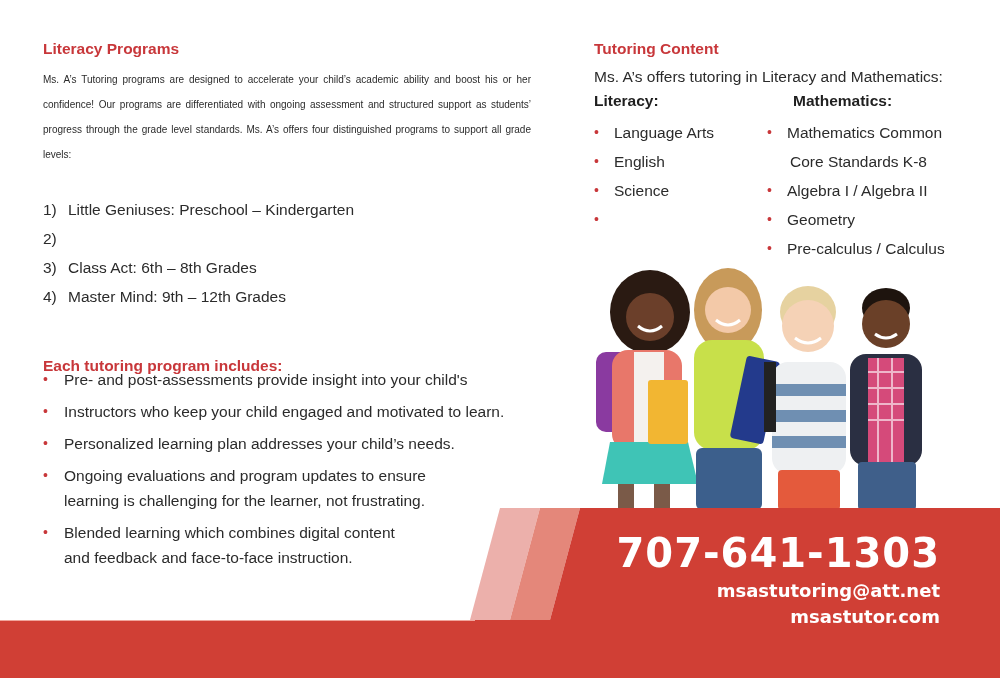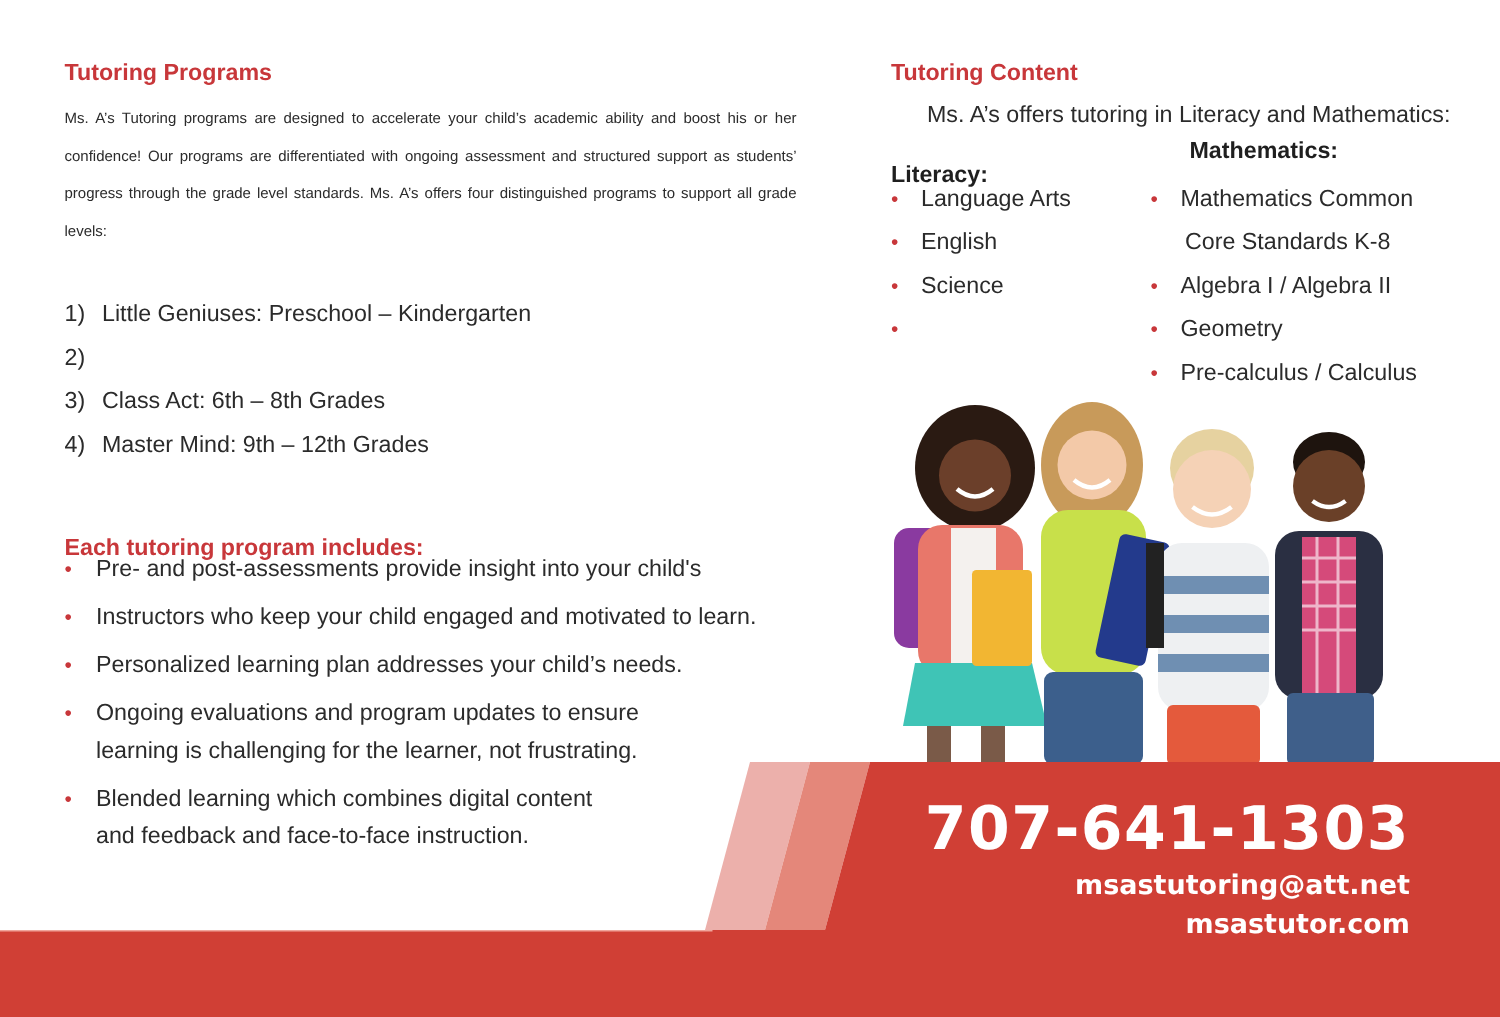--- a/index.html
+++ b/index.html
@@ -18,24 +18,24 @@
     #program-list .num { width: 25px; }
 
     #includes-heading { left: 43px; top: 334px; margin-top: 23px; }
 
     #includes-list { position: absolute; left: 43px; top: 367px; list-style: none; width: 500px; }
     #includes-list li { display: flex; font-size: 15.5px; line-height: 25px; margin-bottom: 7px; }
     .bullet { color: #c8373a; width: 21px; flex: none; font-size: 14px; line-height: 25px; }
 
     
     #tc-heading { left: 594px; top: 40px; }
-    #tc-intro { position: absolute; left: 618px; top: 64px; font-size: 15.5px; line-height: 25px; white-space: nowrap; }
+    #tc-intro { position: absolute; left: 594px; top: 64px; font-size: 15.5px; line-height: 25px; white-space: nowrap; }
 
     .sub-heading { position: absolute; font-weight: bold; font-size: 15.5px; color: #1f1f1f; top: 92px; }
-    #literacy-heading { left: 594px; margin-top: 16px; }
+    #literacy-heading { left: 594px; }
     #math-heading { left: 793px; }
 
     .subject-list { position: absolute; top: 118px; list-style: none; }
     .subject-list li { display: flex; font-size: 15.5px; line-height: 29px; white-space: nowrap; }
     .subject-list .bullet { width: 20px; line-height: 29px; }
     #literacy-list { left: 594px; }
     #math-list { left: 767px; }
     .cont { padding-left: 3px; }
 
     
@@ -45,21 +45,21 @@
     #band { position: absolute; left: 0; top: 0; width: 1000px; height: 678px; pointer-events: none; }
 
     .contact { position: absolute; right: 60px; color: #ffffff; font-weight: bold; text-align: left; white-space: nowrap; font-family: "DejaVu Sans", sans-serif; }
     #phone { top: 530px; font-size: 40px; letter-spacing: 1px; }
     #email { top: 580px; font-size: 18px; }
     #website { top: 606px; font-size: 18px; }
   </style>
 </head>
 <body>
 
-<div class="heading" id="tp-heading">Tutoring Programs</div>
+<div class="heading" id="tp-heading">Literacy Programs</div>
 <p class="body-text" id="tp-intro">Ms. A’s Tutoring programs are designed to accelerate your child’s academic ability and boost his or her confidence! Our programs are differentiated with ongoing assessment and structured support as students’ progress through the grade level standards. Ms. A’s offers four distinguished programs to support all grade levels:</p>
 
 <ol id="program-list">
   <li>
       <span class="num">1)</span>
       <span>Little Geniuses: Preschool – Kindergarten</span>
     </li>
   <li>
       <span class="num">2)</span>
     </li>

